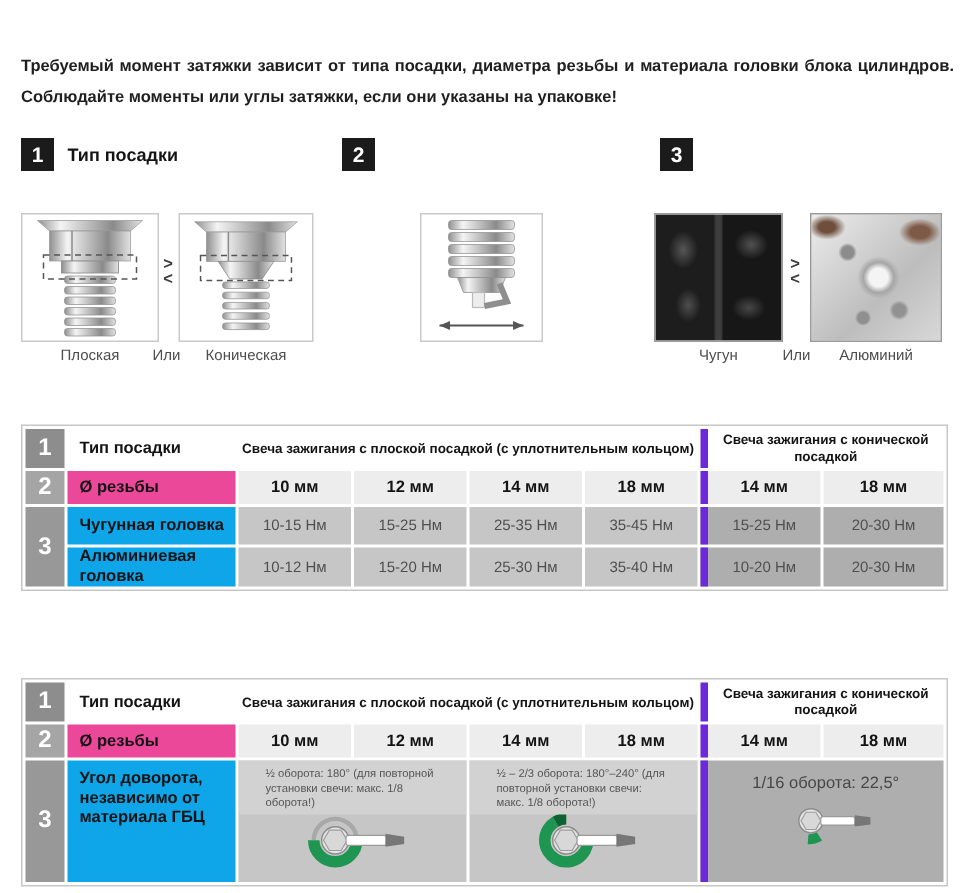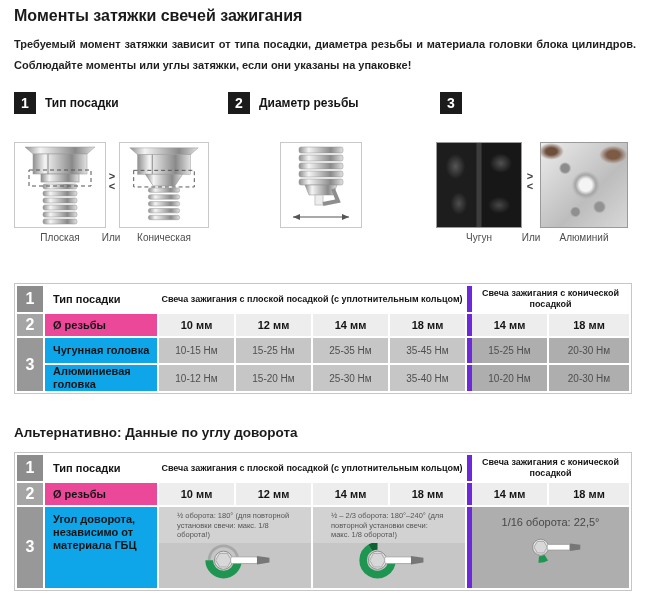--- a/index.html
+++ b/index.html
@@ -81,30 +81,28 @@
       <linearGradient id="met" x1="0" y1="0" x2="1" y2="0">
         <stop offset="0" stop-color="#8f8f8f"></stop>
           <stop offset="0.22" stop-color="#f4f4f4"></stop>
         <stop offset="0.5" stop-color="#b9b9b9"></stop>
           <stop offset="0.72" stop-color="#8a8a8a"></stop>
         <stop offset="1" stop-color="#e2e2e2"></stop>
       </linearGradient>
     </defs>
   </svg>
 
-  <div class="title">Моменты затяжки свечей зажигания</div>
   <p class="intro">Требуемый момент затяжки зависит от типа посадки, диаметра резьбы и материала головки блока цилиндров. Соблюдайте моменты или углы затяжки, если они указаны на упаковке!</p>
 
   <div class="sec" style="left:14px;">
     <span class="badge">1</span>
     <span class="sec-title">Тип посадки</span>
   </div>
   <div class="sec" style="left:228px;">
     <span class="badge">2</span>
-    <span class="sec-title">Диаметр резьбы</span>
   </div>
   <div class="sec" style="left:440px;">
     <span class="badge">3</span>
   </div>
 
   <div class="figbox" style="left:14px;width:92px;">
     <svg width="90" height="84" viewBox="0 0 90 84">
       <polygon points="10,4 80,4 72,11 18,11" fill="url(#met)" stroke="#9a9a9a" stroke-width="0.5"></polygon>
       <rect x="18" y="11" width="54" height="20" fill="url(#met)" stroke="#999" stroke-width="0.5"></rect>
       <line x1="33" y1="11" x2="33" y2="31" stroke="#8a8a8a" stroke-width="1"></line>
@@ -201,21 +199,20 @@
       <td class="val">10-12 Нм</td>
       <td class="val">15-20 Нм</td>
       <td class="val">25-30 Нм</td>
       <td class="val">35-40 Нм</td>
       <td class="val con sep">10-20 Нм</td>
       <td class="val con">20-30 Нм</td>
     </tr>
   </tbody>
     </table>
 
-  <div class="alt-heading">Альтернативно: Данные по углу доворота</div>
 
   <table class="tbl" style="top:452px;">
     <tbody>
         <tr class="r1">
       <td class="c-num n1">1</td>
       <td class="c-lbl white">Тип посадки</td>
       <td class="hdr" colspan="4">Свеча зажигания с плоской посадкой (с уплотнительным кольцом)</td>
       <td class="hdr wrap sep" colspan="2">Свеча зажигания с конической посадкой</td>
     </tr>
     <tr class="r2">

